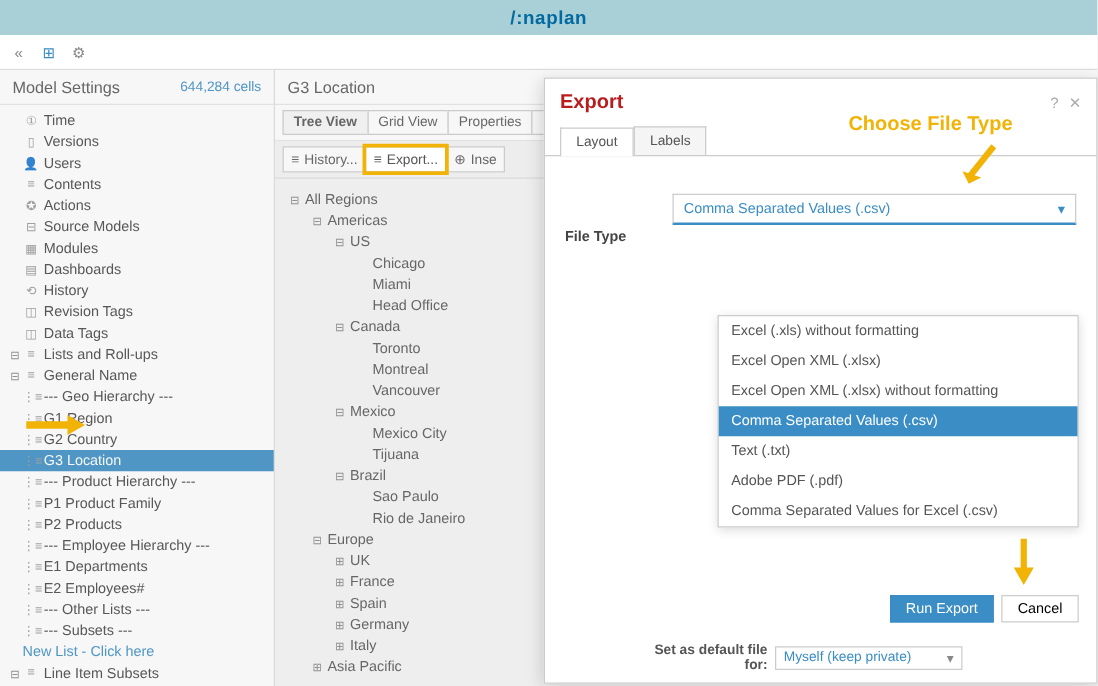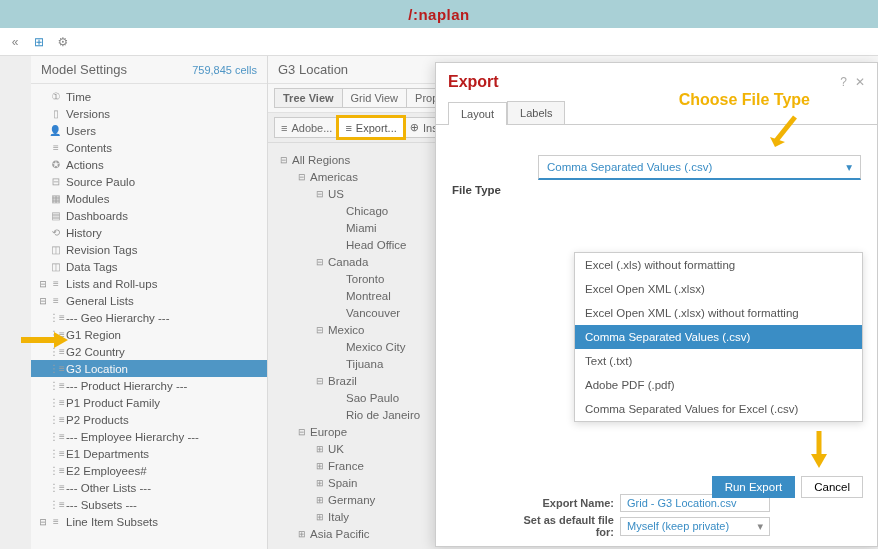--- a/index.html
+++ b/index.html
@@ -1,28 +1,28 @@
 <!DOCTYPE html>
 <html><head>
 <meta charset="utf-8">
 <style>
 * { box-sizing: border-box; margin: 0; padding: 0; font-family: Arial, Helvetica, sans-serif; }
 body { width: 878px; height: 549px; overflow: hidden; background: #f5f5f5; font-size: 12px; color: #333; position: relative; }
 
 
 .topbar { height: 28px; background: #a9d0d6; display: flex; align-items: center; justify-content: center; }
-.topbar .logo { color: #b91c1c; font-weight: bold; font-size: 15px; letter-spacing: 0.5px; }
+.topbar .logo { color: #0369a1; font-weight: bold; font-size: 15px; letter-spacing: 0.5px; }
 
 
 .iconrow { height: 28px; background: #fff; border-bottom: 1px solid #ddd; display: flex; align-items: center; padding: 0 6px; gap: 6px; }
 .iconrow .ic { width: 18px; height: 18px; display: flex; align-items: center; justify-content: center; color: #888; cursor: pointer; }
 
 
 .main { display: flex; height: calc(549px - 56px); }
-.sidebar { width: 237px; background: #fff; border-right: 1px solid #ddd; overflow: hidden; margin-left: 31px; }
+.sidebar { width: 220px; background: #fff; border-right: 1px solid #ddd; overflow: hidden; }
 .sidebar-header { display: flex; justify-content: space-between; align-items: center; padding: 6px 10px; border-bottom: 1px solid #e5e5e5; }
 .sidebar-header .title { font-size: 13px; color: #555; }
 .sidebar-header .cells { color: #3a8dc5; font-size: 11px; cursor: pointer; }
 
 .tree { padding: 4px 0; font-size: 11.5px; color: #444; overflow-y: auto; height: calc(100% - 30px); }
 .tree .node { display: flex; align-items: center; height: 17px; padding: 0 6px; cursor: pointer; white-space: nowrap; }
 .tree .node.selected { background: #3a8dc5; color: #fff; }
 .tree .node .ticon { width: 14px; text-align: center; color: #999; font-size: 10px; margin-right: 3px; }
 .tree .node .texp { width: 12px; text-align: center; color: #888; font-size: 9px; }
 .tree .node.link { color: #3a8dc5; }
@@ -85,21 +85,21 @@
   <span class="ic">«</span>
   <span class="ic" style="color:#3a8dc5">⊞</span>
   <span class="ic">⚙</span>
 </div>
 
 <div class="main">
 
   <div class="sidebar">
     <div class="sidebar-header">
       <span class="title">Model Settings</span>
-      <span class="cells">759,845 cells</span>
+      <span class="cells">644,284 cells</span>
     </div>
     <div class="tree" id="tree">
         <div class="node indent-0">
           <span class="texp"></span>
           <span class="ticon">①</span>
           <span>Time</span>
         </div>
         <div class="node indent-0">
           <span class="texp"></span>
           <span class="ticon">▯</span>
@@ -116,21 +116,21 @@
           <span>Contents</span>
         </div>
         <div class="node indent-0">
           <span class="texp"></span>
           <span class="ticon">✪</span>
           <span>Actions</span>
         </div>
         <div class="node indent-0">
           <span class="texp"></span>
           <span class="ticon">⊟</span>
-          <span>Source Paulo</span>
+          <span>Source Models</span>
         </div>
         <div class="node indent-0">
           <span class="texp"></span>
           <span class="ticon">▦</span>
           <span>Modules</span>
         </div>
         <div class="node indent-0">
           <span class="texp"></span>
           <span class="ticon">▤</span>
           <span>Dashboards</span>
@@ -151,21 +151,21 @@
           <span>Data Tags</span>
         </div>
         <div class="node indent-0">
           <span class="texp">⊟</span>
           <span class="ticon">≡</span>
           <span>Lists and Roll-ups</span>
         </div>
         <div class="node indent-1">
           <span class="texp">⊟</span>
           <span class="ticon">≡</span>
-          <span>General Lists</span>
+          <span>General Name</span>
         </div>
         <div class="node indent-2">
           <span class="texp"></span>
           <span class="ticon">⋮≡</span>
           <span>--- Geo Hierarchy ---</span>
         </div>
         <div class="node indent-2">
           <span class="texp"></span>
           <span class="ticon">⋮≡</span>
           <span>G1 Region</span>
@@ -212,41 +212,45 @@
         </div>
         <div class="node indent-2">
           <span class="texp"></span>
           <span class="ticon">⋮≡</span>
           <span>--- Other Lists ---</span>
         </div>
         <div class="node indent-2">
           <span class="texp"></span>
           <span class="ticon">⋮≡</span>
           <span>--- Subsets ---</span>
+        </div>
+        <div class="node indent-2 link">
+          <span class="texp"></span>
+          <span>New List - Click here</span>
         </div>
         <div class="node indent-1">
           <span class="texp">⊟</span>
           <span class="ticon">≡</span>
           <span>Line Item Subsets</span>
         </div>
       </div>
   </div>
 
   <div class="center">
     <div class="center-header">G3 Location</div>
     <div class="viewbar" id="viewbar">
         <button class="active">Tree View</button>
         <button>Grid View</button>
         <button>Properties</button>
         <button>:</button>
       </div>
     <div class="actionbar" id="actionbar">
         <button>
           <span>≡</span>
-          <span>Adobe...</span>
+          <span>History...</span>
         </button>
         <button class="hl">
           <span>≡</span>
           <span>Export...</span>
         </button>
         <button>
           <span>⊕</span>
           <span>Inse</span>
         </button>
       </div>
@@ -378,24 +382,20 @@
       <div class="opt sel">Comma Separated Values (.csv)</div>
       <div class="opt">Text (.txt)</div>
       <div class="opt">Adobe PDF (.pdf)</div>
       <div class="opt">Comma Separated Values for Excel (.csv)</div>
     </div>
 
   <div class="mfooter">
     <div class="btnrow">
       <button class="btn primary">Run Export</button>
       <button class="btn">Cancel</button>
-    </div>
-    <div class="exrow">
-      <span class="lbl">Export Name:</span>
-      <input type="text" value="Grid - G3 Location.csv" style="">
     </div>
     <div class="exrow">
       <span class="lbl">Set as default file for:</span>
       <div class="selbox"><span>Myself (keep private)</span> <span style="float:right;color:#888">▾</span></div>
     </div>
   </div>
 </div>
 
 <div class="annot" style="top:91px; right:68px;">Choose File Type</div>
 <svg class="arrow-svg" style="top:112px; left:765px;" width="40" height="40">

